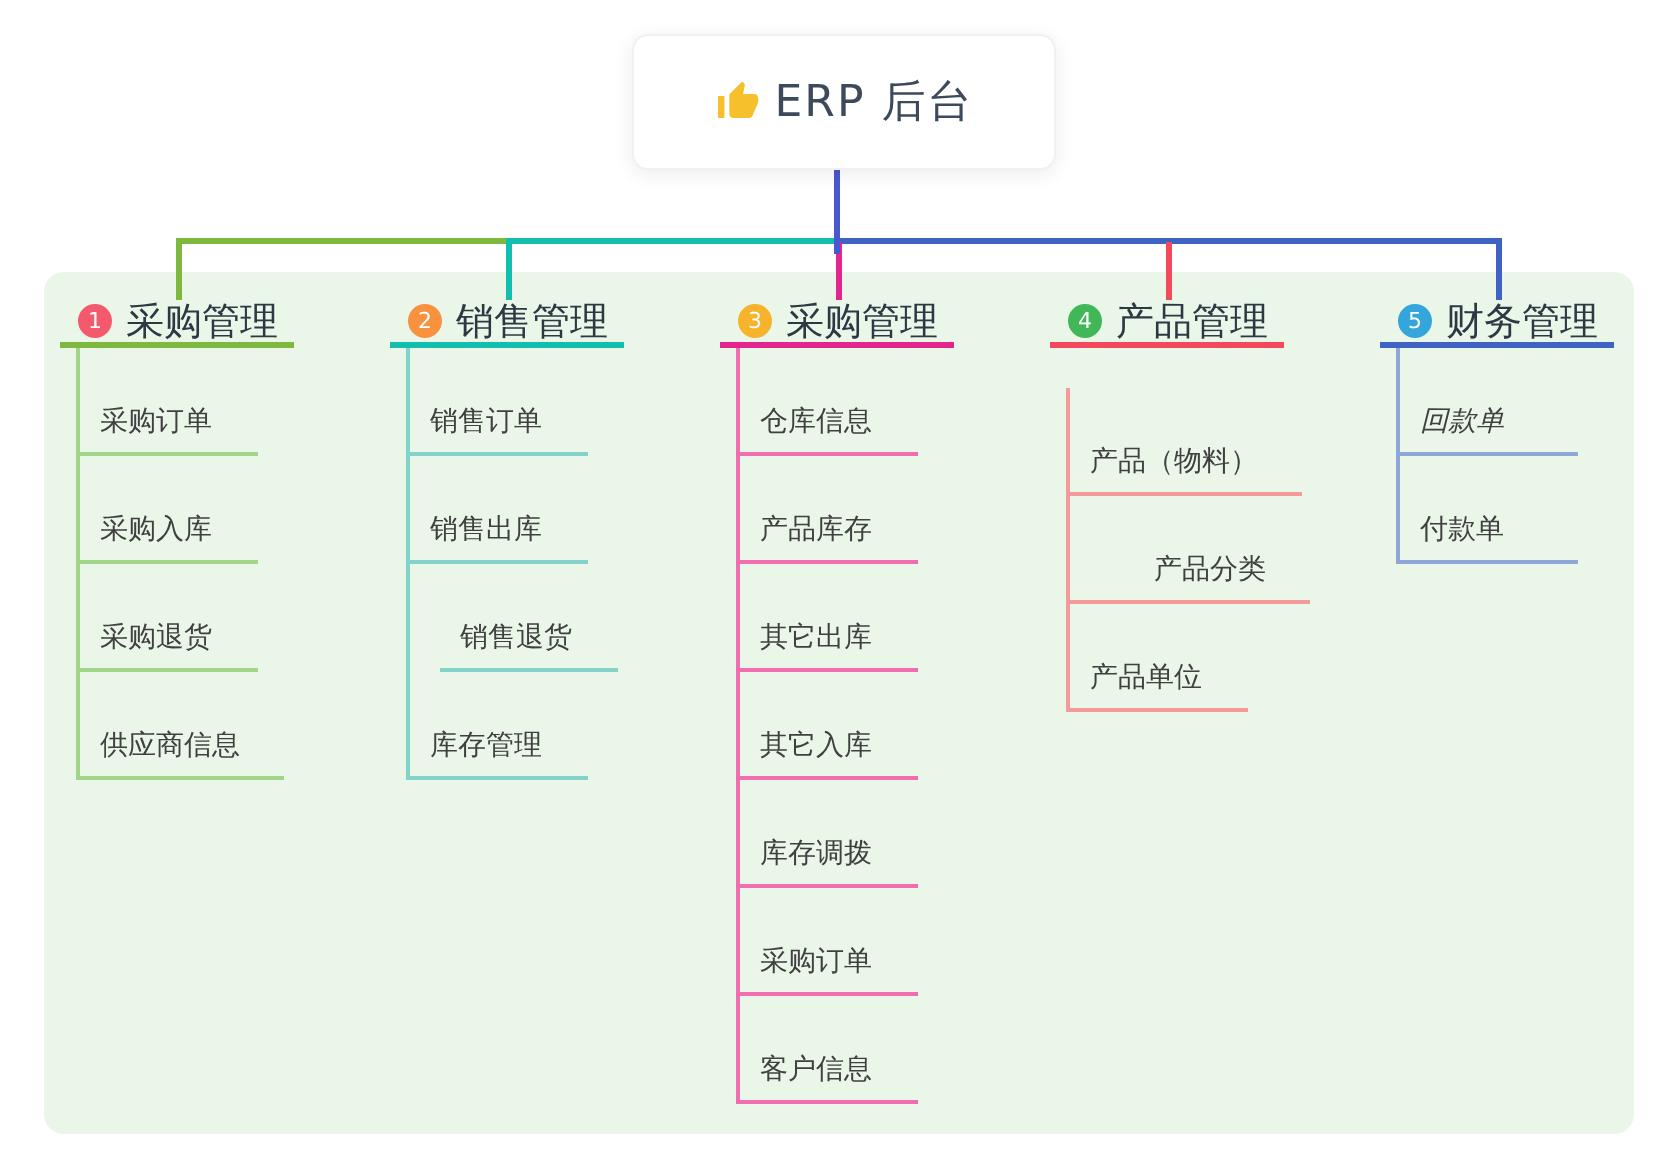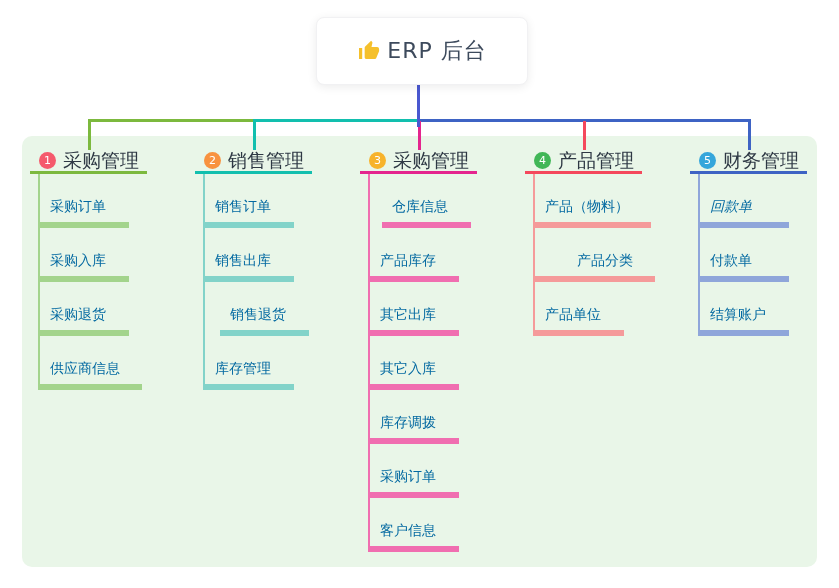--- a/index.html
+++ b/index.html
@@ -31,22 +31,22 @@
     display:flex;align-items:center;justify-content:center;
     color:#fff;font-size:11px;line-height:1;
   }
   .branch-title{font-size:19px;color:#2e3844;white-space:nowrap;}
   .children{margin-left:8px;border-left:2px solid #ccc;}
   .child{
     height:54px;box-sizing:border-box;
     display:flex;align-items:flex-end;
     width:-moz-max-content;width:max-content;min-width:89px;
     padding:0 22px 6px 10px;
-    border-bottom:6px solid #6d28d9;
-    font-size:14px;color:#0369a1;white-space:nowrap;
+    border-bottom:2px solid #6d28d9;
+    font-size:14px;color:#404040;white-space:nowrap;
   }
   .thumb-icon{width:24px;height:24px;display:block;}
 </style>
 </head>
 <body>
 
 <div id="panel" style="left: 22px; top: 136px; width: 795px; height: 431px; background: rgb(233, 246, 232);"></div>
 
 <div id="connectors">
     <div class="line" style="left: 88px; top: 119px; width: 165px; height: 3px; background: rgb(124, 185, 62);"></div>
@@ -93,44 +93,43 @@
         <div class="child" style="border-bottom-color: rgb(130, 211, 201); margin-left: 15px;">销售退货</div>
         <div class="child" style="border-bottom-color: rgb(130, 211, 201);">库存管理</div>
       </div>
     </div>
     <div class="branch" style="left: 360px; top: 150px;">
       <div class="branch-header" style="border-bottom-color: rgb(228, 37, 142);">
         <span class="badge" style="background: rgb(247, 179, 43);">3</span>
         <span class="branch-title">采购管理</span>
       </div>
       <div class="children" style="border-left-color: rgb(240, 110, 176);">
-        <div class="child" style="border-bottom-color: rgb(240, 110, 176); margin-left: 12px;">仓库信息</div>
+        <div class="child" style="border-bottom-color: rgb(240, 110, 176);">仓库信息</div>
         <div class="child" style="border-bottom-color: rgb(240, 110, 176);">产品库存</div>
         <div class="child" style="border-bottom-color: rgb(240, 110, 176);">其它出库</div>
         <div class="child" style="border-bottom-color: rgb(240, 110, 176);">其它入库</div>
         <div class="child" style="border-bottom-color: rgb(240, 110, 176);">库存调拨</div>
         <div class="child" style="border-bottom-color: rgb(240, 110, 176);">采购订单</div>
         <div class="child" style="border-bottom-color: rgb(240, 110, 176);">客户信息</div>
       </div>
     </div>
     <div class="branch" style="left: 525px; top: 150px;">
       <div class="branch-header" style="border-bottom-color: rgb(244, 72, 92);">
         <span class="badge" style="background: rgb(65, 183, 87);">4</span>
         <span class="branch-title">产品管理</span>
       </div>
-      <div class="children" style="border-left-color: rgb(245, 154, 154);">
+      <div class="children" style="border-left-color: rgb(245, 154, 154); margin-top: 20px;">
         <div class="child" style="border-bottom-color: rgb(245, 154, 154);">产品（物料）</div>
         <div class="child" style="border-bottom-color: rgb(245, 154, 154); padding-left: 42px;">产品分类</div>
         <div class="child" style="border-bottom-color: rgb(245, 154, 154);">产品单位</div>
       </div>
     </div>
     <div class="branch" style="left: 690px; top: 150px;">
       <div class="branch-header" style="border-bottom-color: rgb(62, 99, 196);">
         <span class="badge" style="background: rgb(53, 166, 219);">5</span>
         <span class="branch-title">财务管理</span>
       </div>
       <div class="children" style="border-left-color: rgb(143, 166, 218);">
         <div class="child" style="border-bottom-color: rgb(143, 166, 218); font-style: italic;">回款单</div>
         <div class="child" style="border-bottom-color: rgb(143, 166, 218);">付款单</div>
-        <div class="child" style="border-bottom-color: rgb(143, 166, 218);">结算账户</div>
       </div>
     </div>
   </div>
 
 </body></html>

